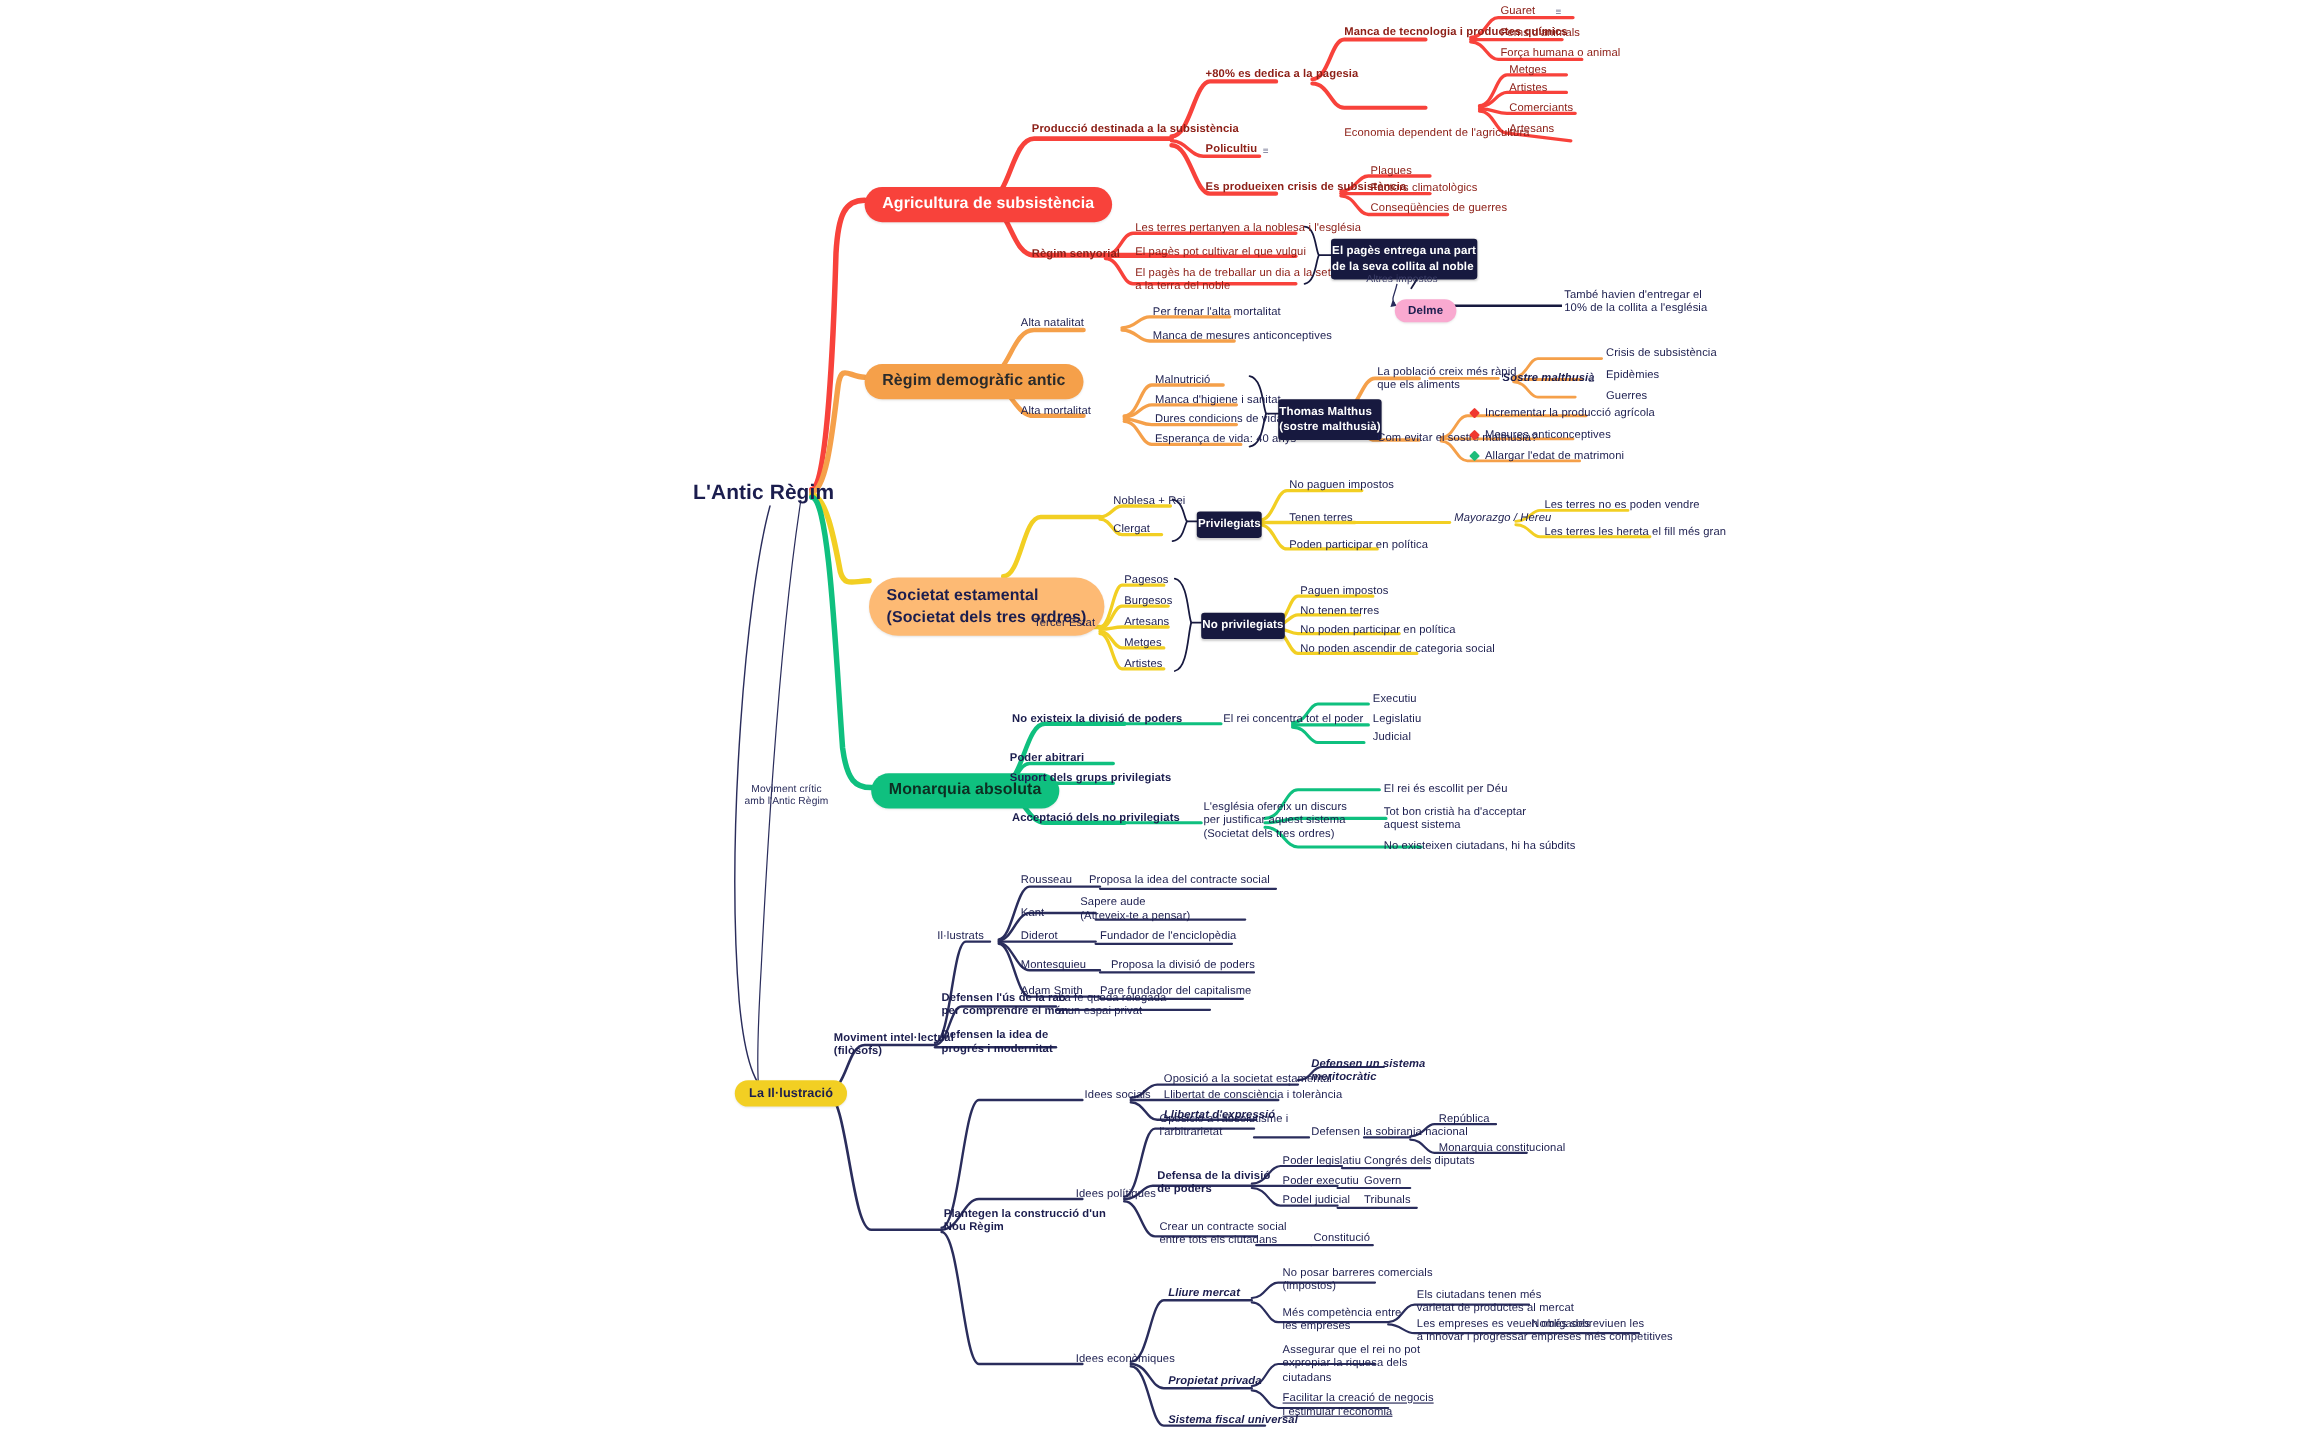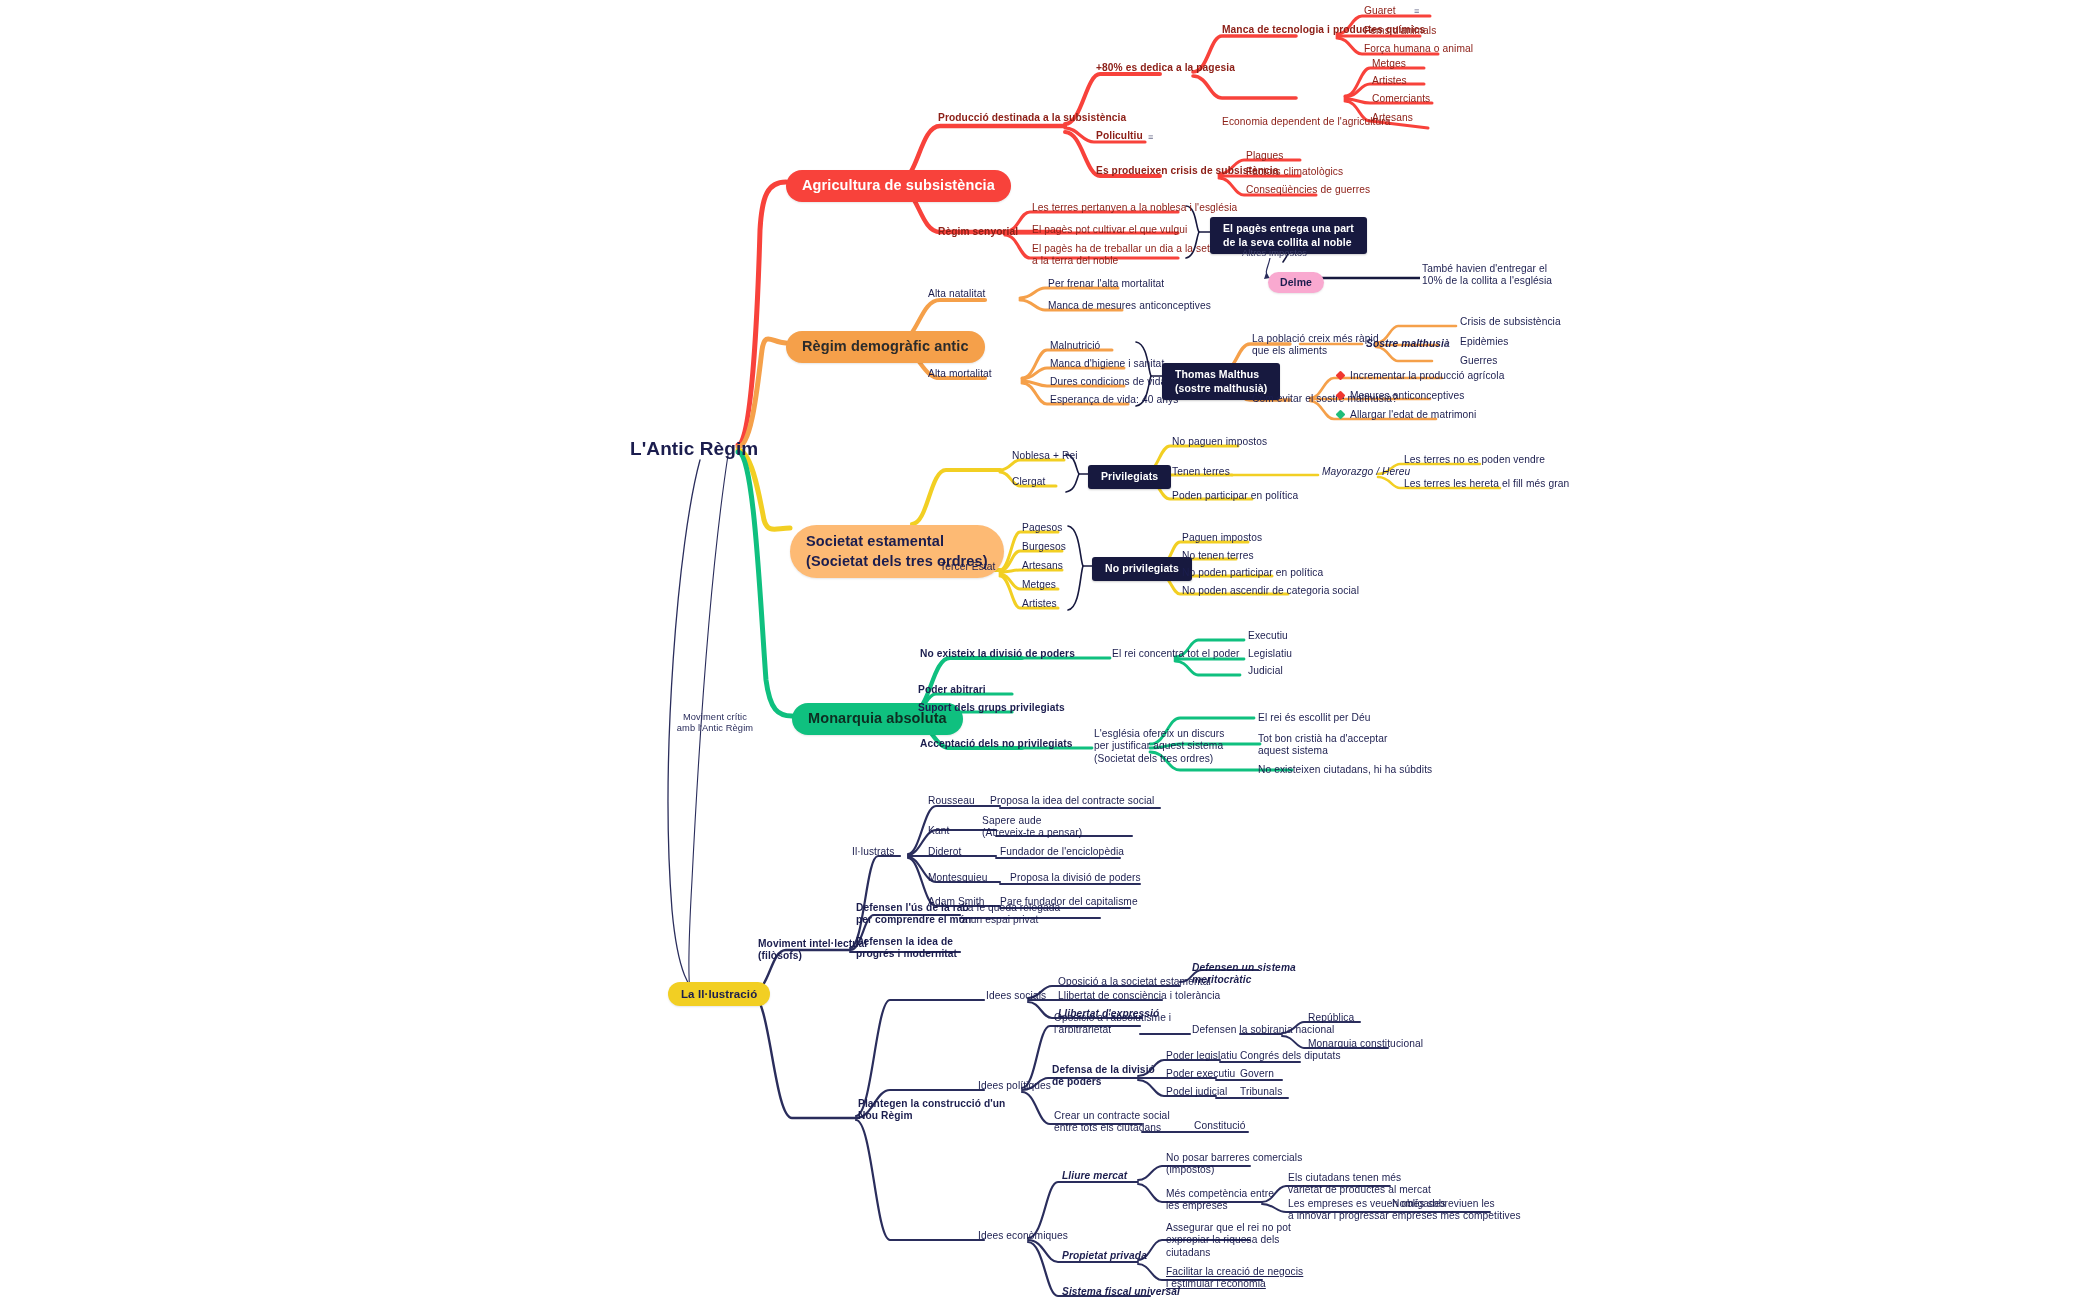--- a/index.html
+++ b/index.html
@@ -56,21 +56,21 @@
     background:#f9a9d0;color:#1b1d4e;
     font-size:10.5px;font-weight:bold;
     padding:4px 12px;border-radius:999px;
   }
   
   .chip{
     background:#17193f;
     color:#ffffff;
     font-size:10.5px;
     font-weight:bold;
-    padding:5px 13px;
+    padding:5px 1px;
     border-radius:3px;
     line-height:1.3;
     box-shadow:0 1px 2px rgba(0,0,0,.2);
   }
   
   .t{ font-size:10.2px; color:#1b1d4e; }
   .t.red{ color:#8d2018; }
   .t.b{ font-weight:bold; }
   .t.bi{ font-weight:bold; font-style:italic; }
   .t.sm{ font-size:9.3px; }

